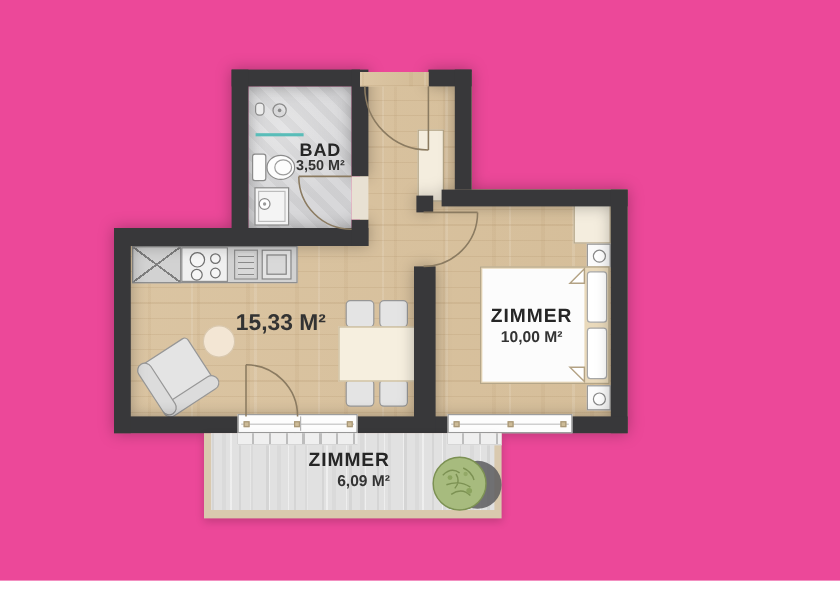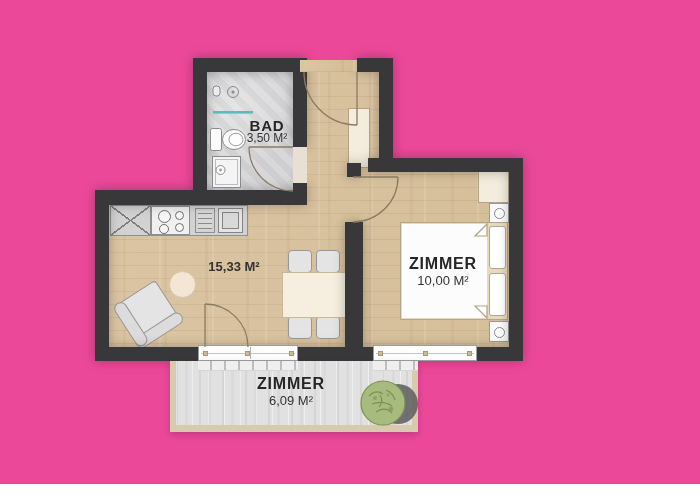--- a/index.html
+++ b/index.html
@@ -60,21 +60,21 @@
   .burner{position:absolute;border:1.3px solid #6f6f6f;border-radius:50%;background:rgba(255,255,255,0.4);}
 
   
   .cream{background:#f6efdf;border:1px solid #c9b897;}
   .grayf{background:#e4e4e4;border:1px solid #979797;border-radius:4px;}
   .lampcircle{position:absolute;border:1.4px solid #8a8a8a;border-radius:50%;background:#fff;}
 
   
   .lbl{position:absolute;transform:translateX(-50%);color:#262626;white-space:nowrap;text-align:center;}
   .room-name{font-weight:700;letter-spacing:0.8px;}
-  .room-area{font-weight:400;color:#333;}
+  .room-area{font-weight:700;color:#333;}
 
   svg.overlay{position:absolute;left:0;top:0;pointer-events:none;}
 </style>
 </head>
 <body>
 
 <div id="canvas">
 
   <div id="wood-main" class="abs wood"></div>
   <div class="abs tile" style="left:207px;top:72px;width:86px;height:120px;"></div>
@@ -200,21 +200,21 @@
       <path d="M369,396 q7,-7 14,-2 M376,412 q9,-6 16,1 M372,404 q11,-4 20,2 M386,390 q7,3 9,10 M380,395 q4,6 -1,12" stroke="#7c9153" fill="none" stroke-width="1.2"></path>
       <circle cx="375" cy="398" r="2" fill="#8ba35e"></circle>
       <circle cx="391" cy="409" r="2.4" fill="#8ba35e"></circle>
       <circle cx="388" cy="395" r="1.8" fill="#93a967"></circle>
     </g>
   </svg>
 
   <div class="lbl room-name" style="left:267px;top:117px;font-size:15px;">BAD</div>
   <div class="lbl room-area" style="left:267px;top:131px;font-size:12px;">3,50 M²</div>
 
-  <div class="lbl room-area" style="left:234px;top:259px;font-size:13px;font-weight:600;">15,33 M²</div>
+  <div class="lbl room-area" style="left:234px;top:259px;font-size:19px;font-weight:600;">15,33 M²</div>
 
   <div class="lbl room-name" style="left:443px;top:255px;font-size:16px;">ZIMMER</div>
   <div class="lbl room-area" style="left:443px;top:273px;font-size:13px;">10,00 M²</div>
 
   <div class="lbl room-name" style="left:291px;top:375px;font-size:16px;">ZIMMER</div>
-  <div class="lbl room-area" style="left:291px;top:393px;font-size:13px;">6,09 M²</div>
+  <div class="lbl room-area" style="left:303px;top:393px;font-size:13px;">6,09 M²</div>
 
 </div>
 
 </body></html>

